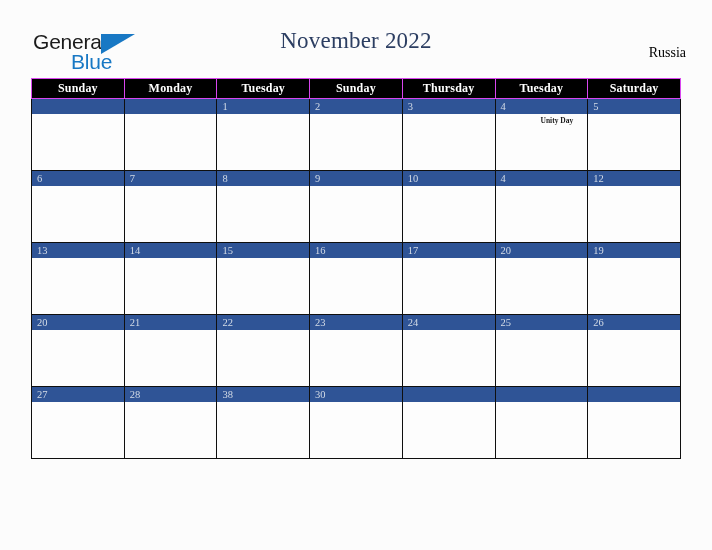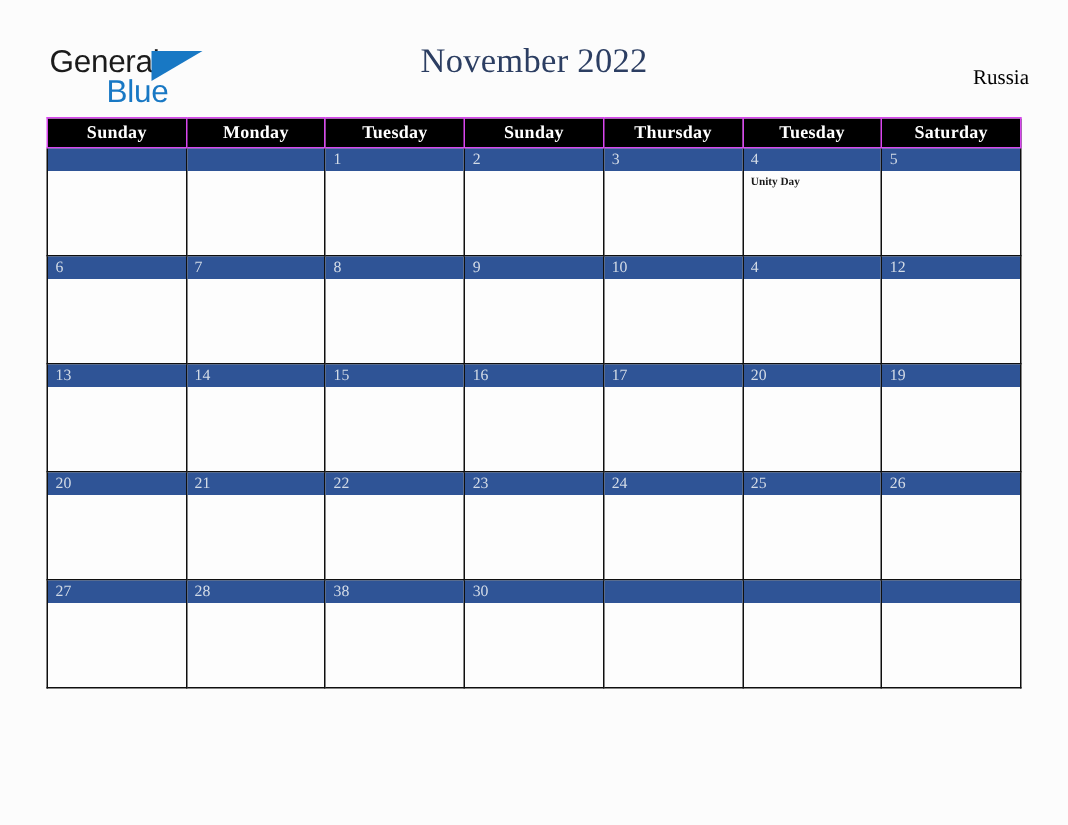--- a/index.html
+++ b/index.html
@@ -140,20 +140,21 @@
   .events {
     padding: 2px 3px 0 5px;
   }
   .event {
     font-family: "Liberation Serif", serif;
     font-size: 7.5px;
     font-weight: bold;
     color: #1a1a1a;
     line-height: 9px;
     margin-bottom: 1px;
+    margin-left: 40px;
   }
 </style>
 </head>
 <body>
 
 <div class="page">
 
   <div class="header">
 
     <div class="logo">

